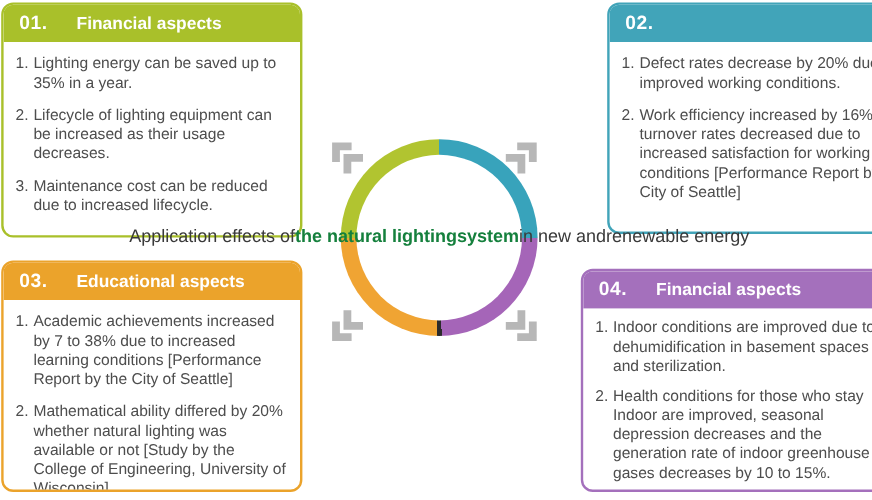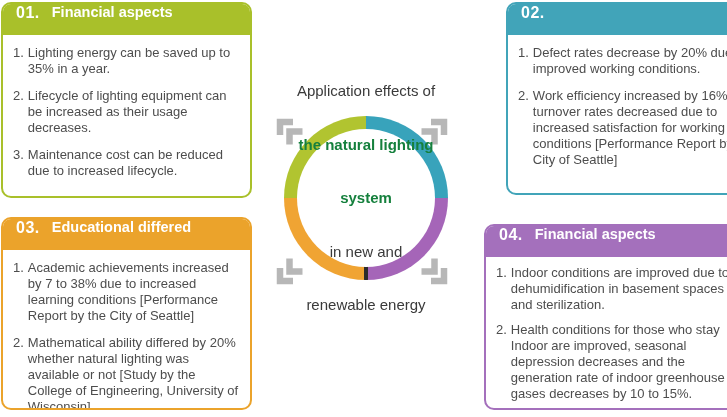--- a/index.html
+++ b/index.html
@@ -7,40 +7,40 @@
     position:relative;width:727px;height:417px;background:#ffffff;
     font-family:"Liberation Sans", sans-serif;overflow:hidden;
   }
   
   .panel{position:absolute;background:#fff;border:2px solid var(--c);
     border-radius:10px;overflow:hidden;box-sizing:border-box;}
   .panel-01{--c:#a9c02a;left:1px;top:2px;width:251px;height:196px;}
   .panel-02{--c:#41a4b9;left:462px;top:2px;width:261px;height:193px;margin-left:44px;}
   .panel-03{--c:#eba32b;left:1px;top:217px;width:251px;height:193px;}
   .panel-04{--c:#a470bc;left:484px;top:224px;width:261px;height:186px;}
-  .panel-header{background:var(--c);color:#fff;display:flex;
-    gap:12px;height:31px;padding:0 13px;}
+  .panel-header{background:var(--c);color:#fff;display:flex;align-items:center;
+    gap:24px;height:31px;padding:0 13px;}
   .panel-number{font-size:16px;font-weight:700;letter-spacing:.5px;}
   .panel-title{font-size:14.5px;font-weight:700;}
   .panel-body{padding:10px 8px 6px 10px;}
   .item{display:flex;gap:4px;margin-bottom:11px;font-size:13px;
     line-height:16px;color:#4d4d4d;}
   .item-num{flex:0 0 auto;}
   .item-text{flex:1;}
   .panel-04 .panel-body{padding-top:8px;}
   .panel-04 .item{margin-bottom:9px;}
   
   .ring{position:absolute;left:284px;top:116px;width:164px;height:164px;
     border-radius:50%;
     background:conic-gradient(#38a3bb 0 25%, #a565b8 25% 49.6%,
       #2b2b2b 49.6% 50.4%, #f0a433 50.4% 75%, #b1c430 75% 100%);}
   .ring::after{content:"";position:absolute;inset:13px;background:#fff;border-radius:50%;}
   .center-text{position:absolute;left:284px;top:116px;width:164px;height:164px;
-    display:flex;flex-direction:column;justify-content:center;align-items:center;
-    text-align:center;font-size:15px;line-height:19.5px;color:#3a3a3a;z-index:3;gap:34px;}
+    display:flex;flex-direction:row;justify-content:center;align-items:center;
+    text-align:center;font-size:15px;line-height:19.5px;color:#3a3a3a;z-index:3;}
   .center-line{white-space:nowrap;}
   .hl{color:#15803d;font-weight:700;}
   
   .arrow{position:absolute;width:30px;height:30px;z-index:1;}
   .arrow svg{display:block;width:30px;height:30px;}
   .arrow path{fill:none;stroke:#b7b7b7;stroke-width:6.5;}
   .arrow-tl{left:276px;top:118px;}
   .arrow-tr{left:418px;top:118px;transform:rotate(90deg);}
   .arrow-br{left:418px;top:255px;transform:rotate(180deg);}
   .arrow-bl{left:276px;top:255px;transform:rotate(270deg);}
@@ -83,21 +83,21 @@
       <div class="item">
         <span class="item-num">2.</span>
         <span class="item-text">Work efficiency increased by 16% and turnover rates decreased due to increased satisfaction for working conditions [Performance Report by the City of Seattle]</span>
       </div>
     </div>
   </section>
 
   <section class="panel panel-03">
     <header class="panel-header">
       <span class="panel-number">03.</span>
-      <span class="panel-title">Educational differed</span>
+      <span class="panel-title">Educational aspects</span>
     </header>
     <div class="panel-body">
       <div class="item">
         <span class="item-num">1.</span>
         <span class="item-text">Academic achievements increased by 7 to 38% due to increased learning conditions [Performance Report by the City of Seattle]</span>
       </div>
       <div class="item">
         <span class="item-num">2.</span>
         <span class="item-text">Mathematical ability differed by 20% whether natural lighting was available or not [Study by the College of Engineering, University of Wisconsin]</span>
       </div>

